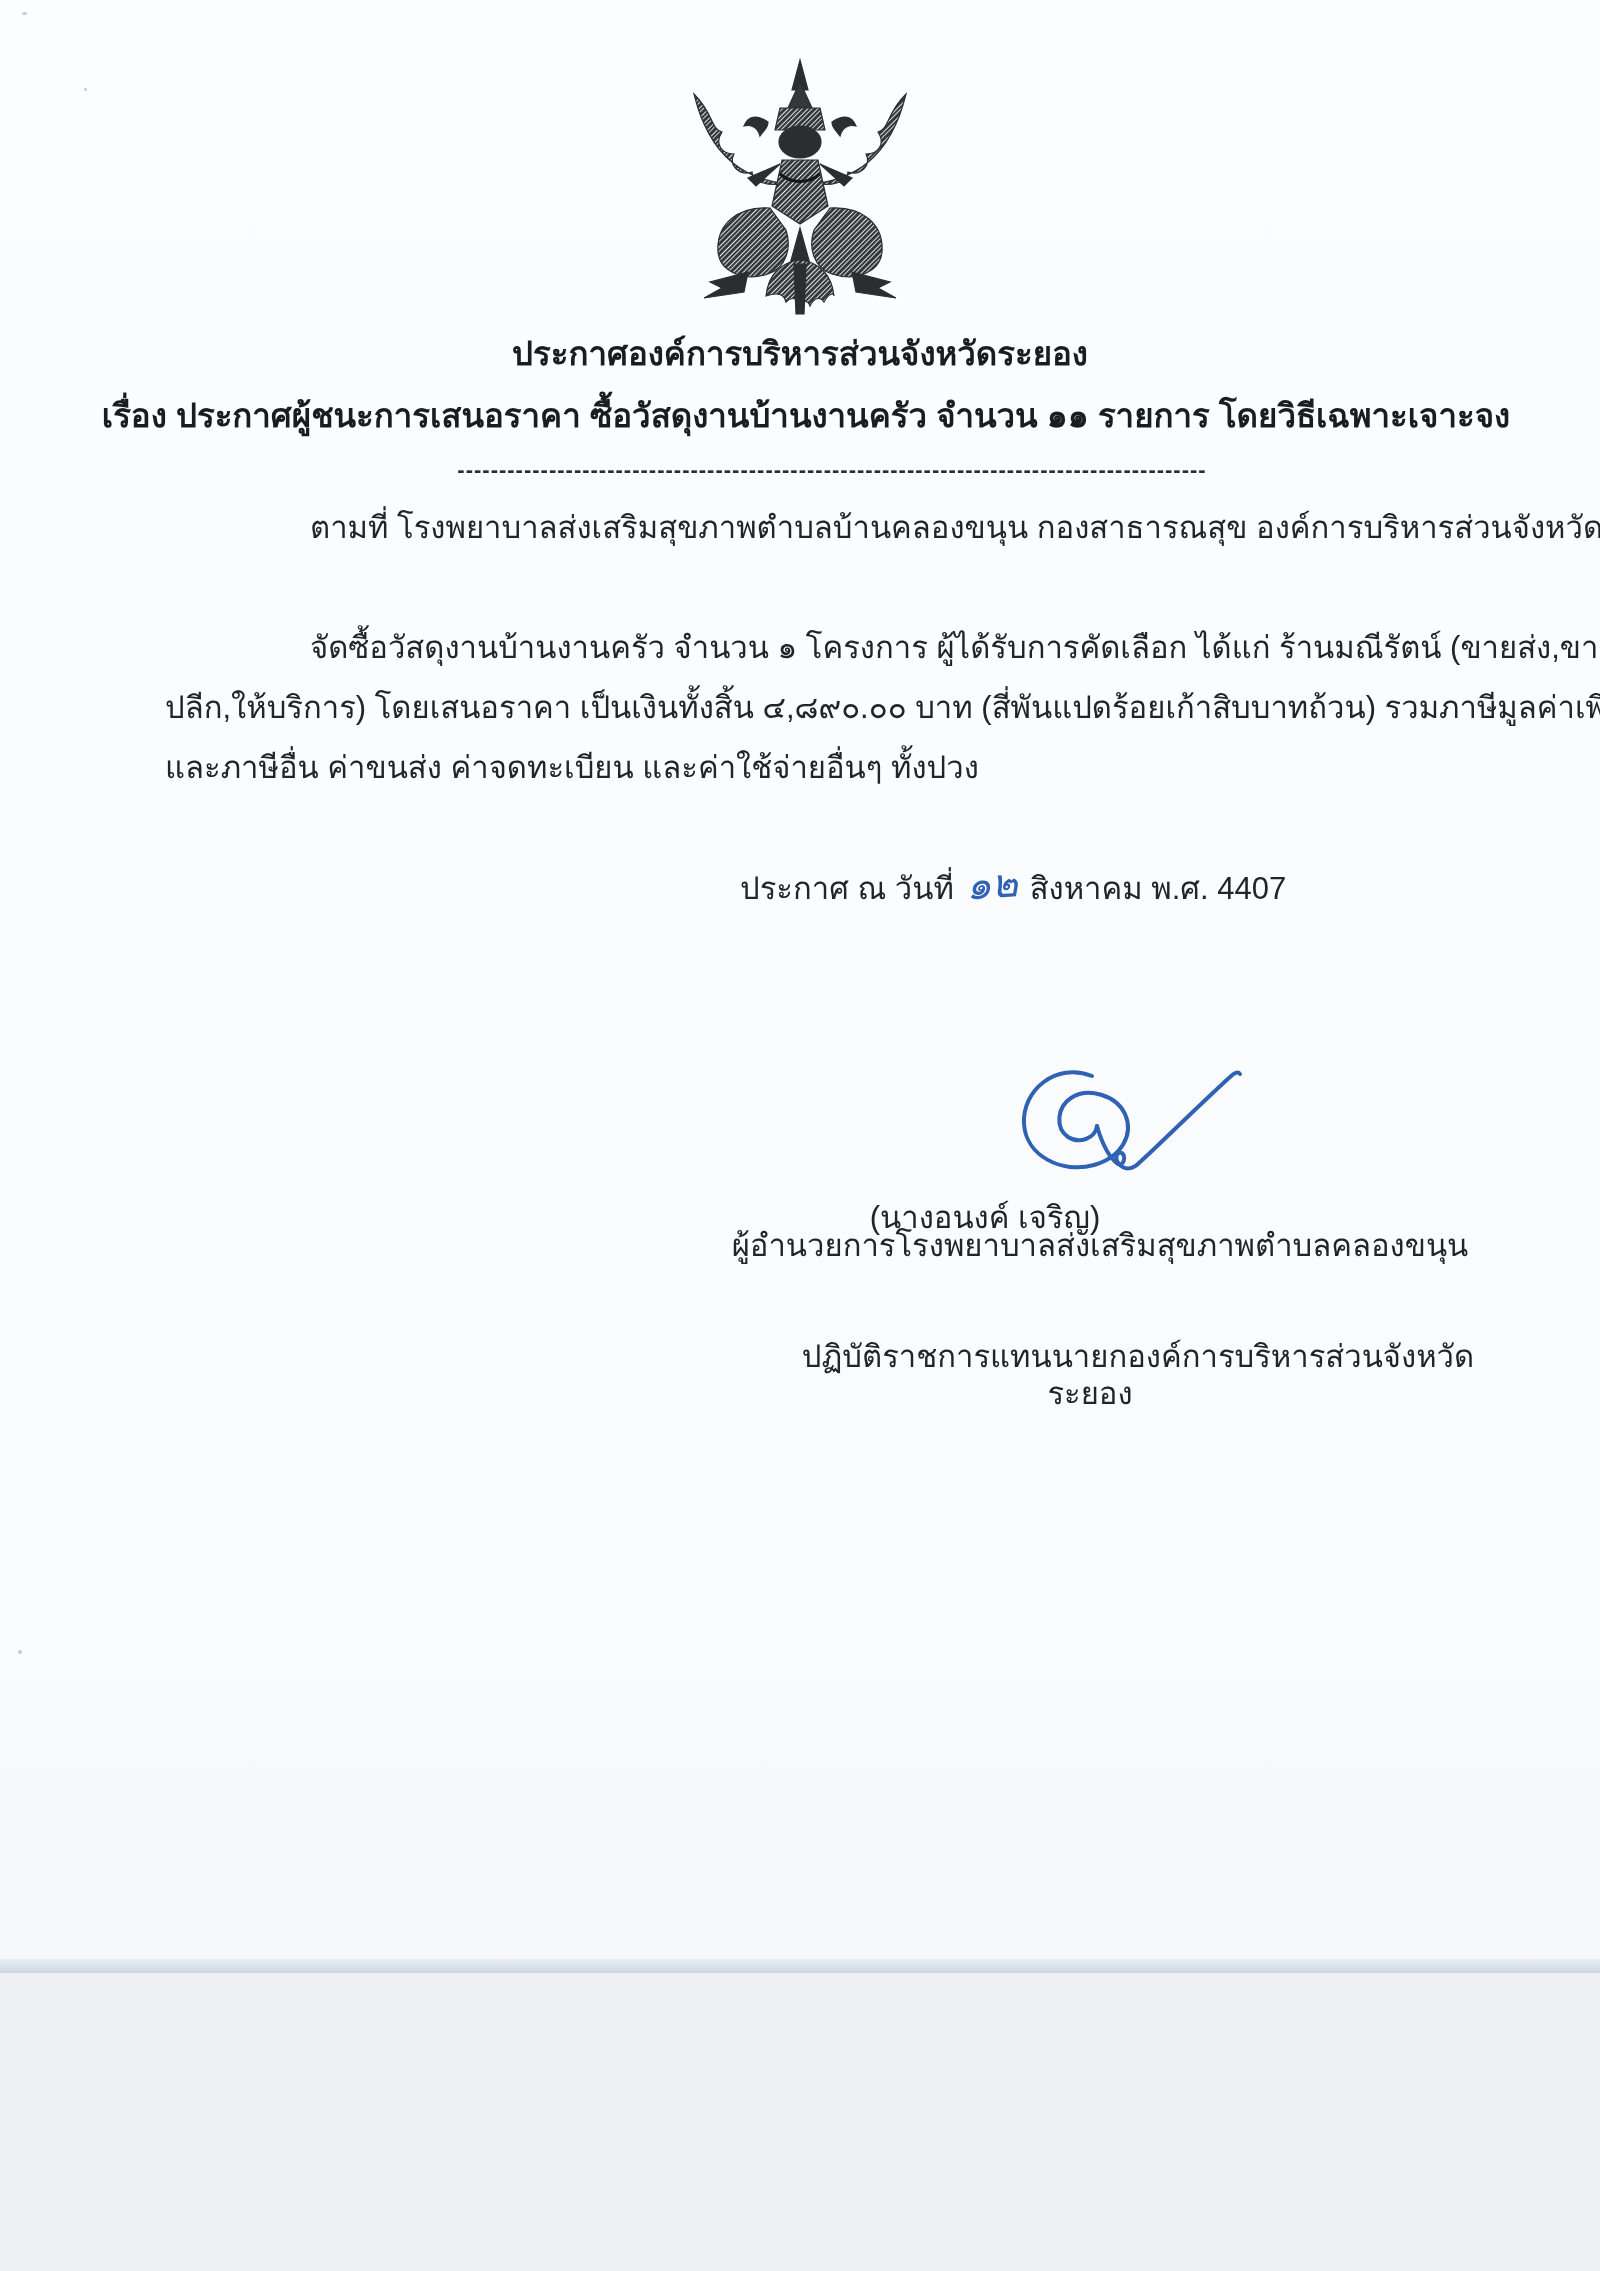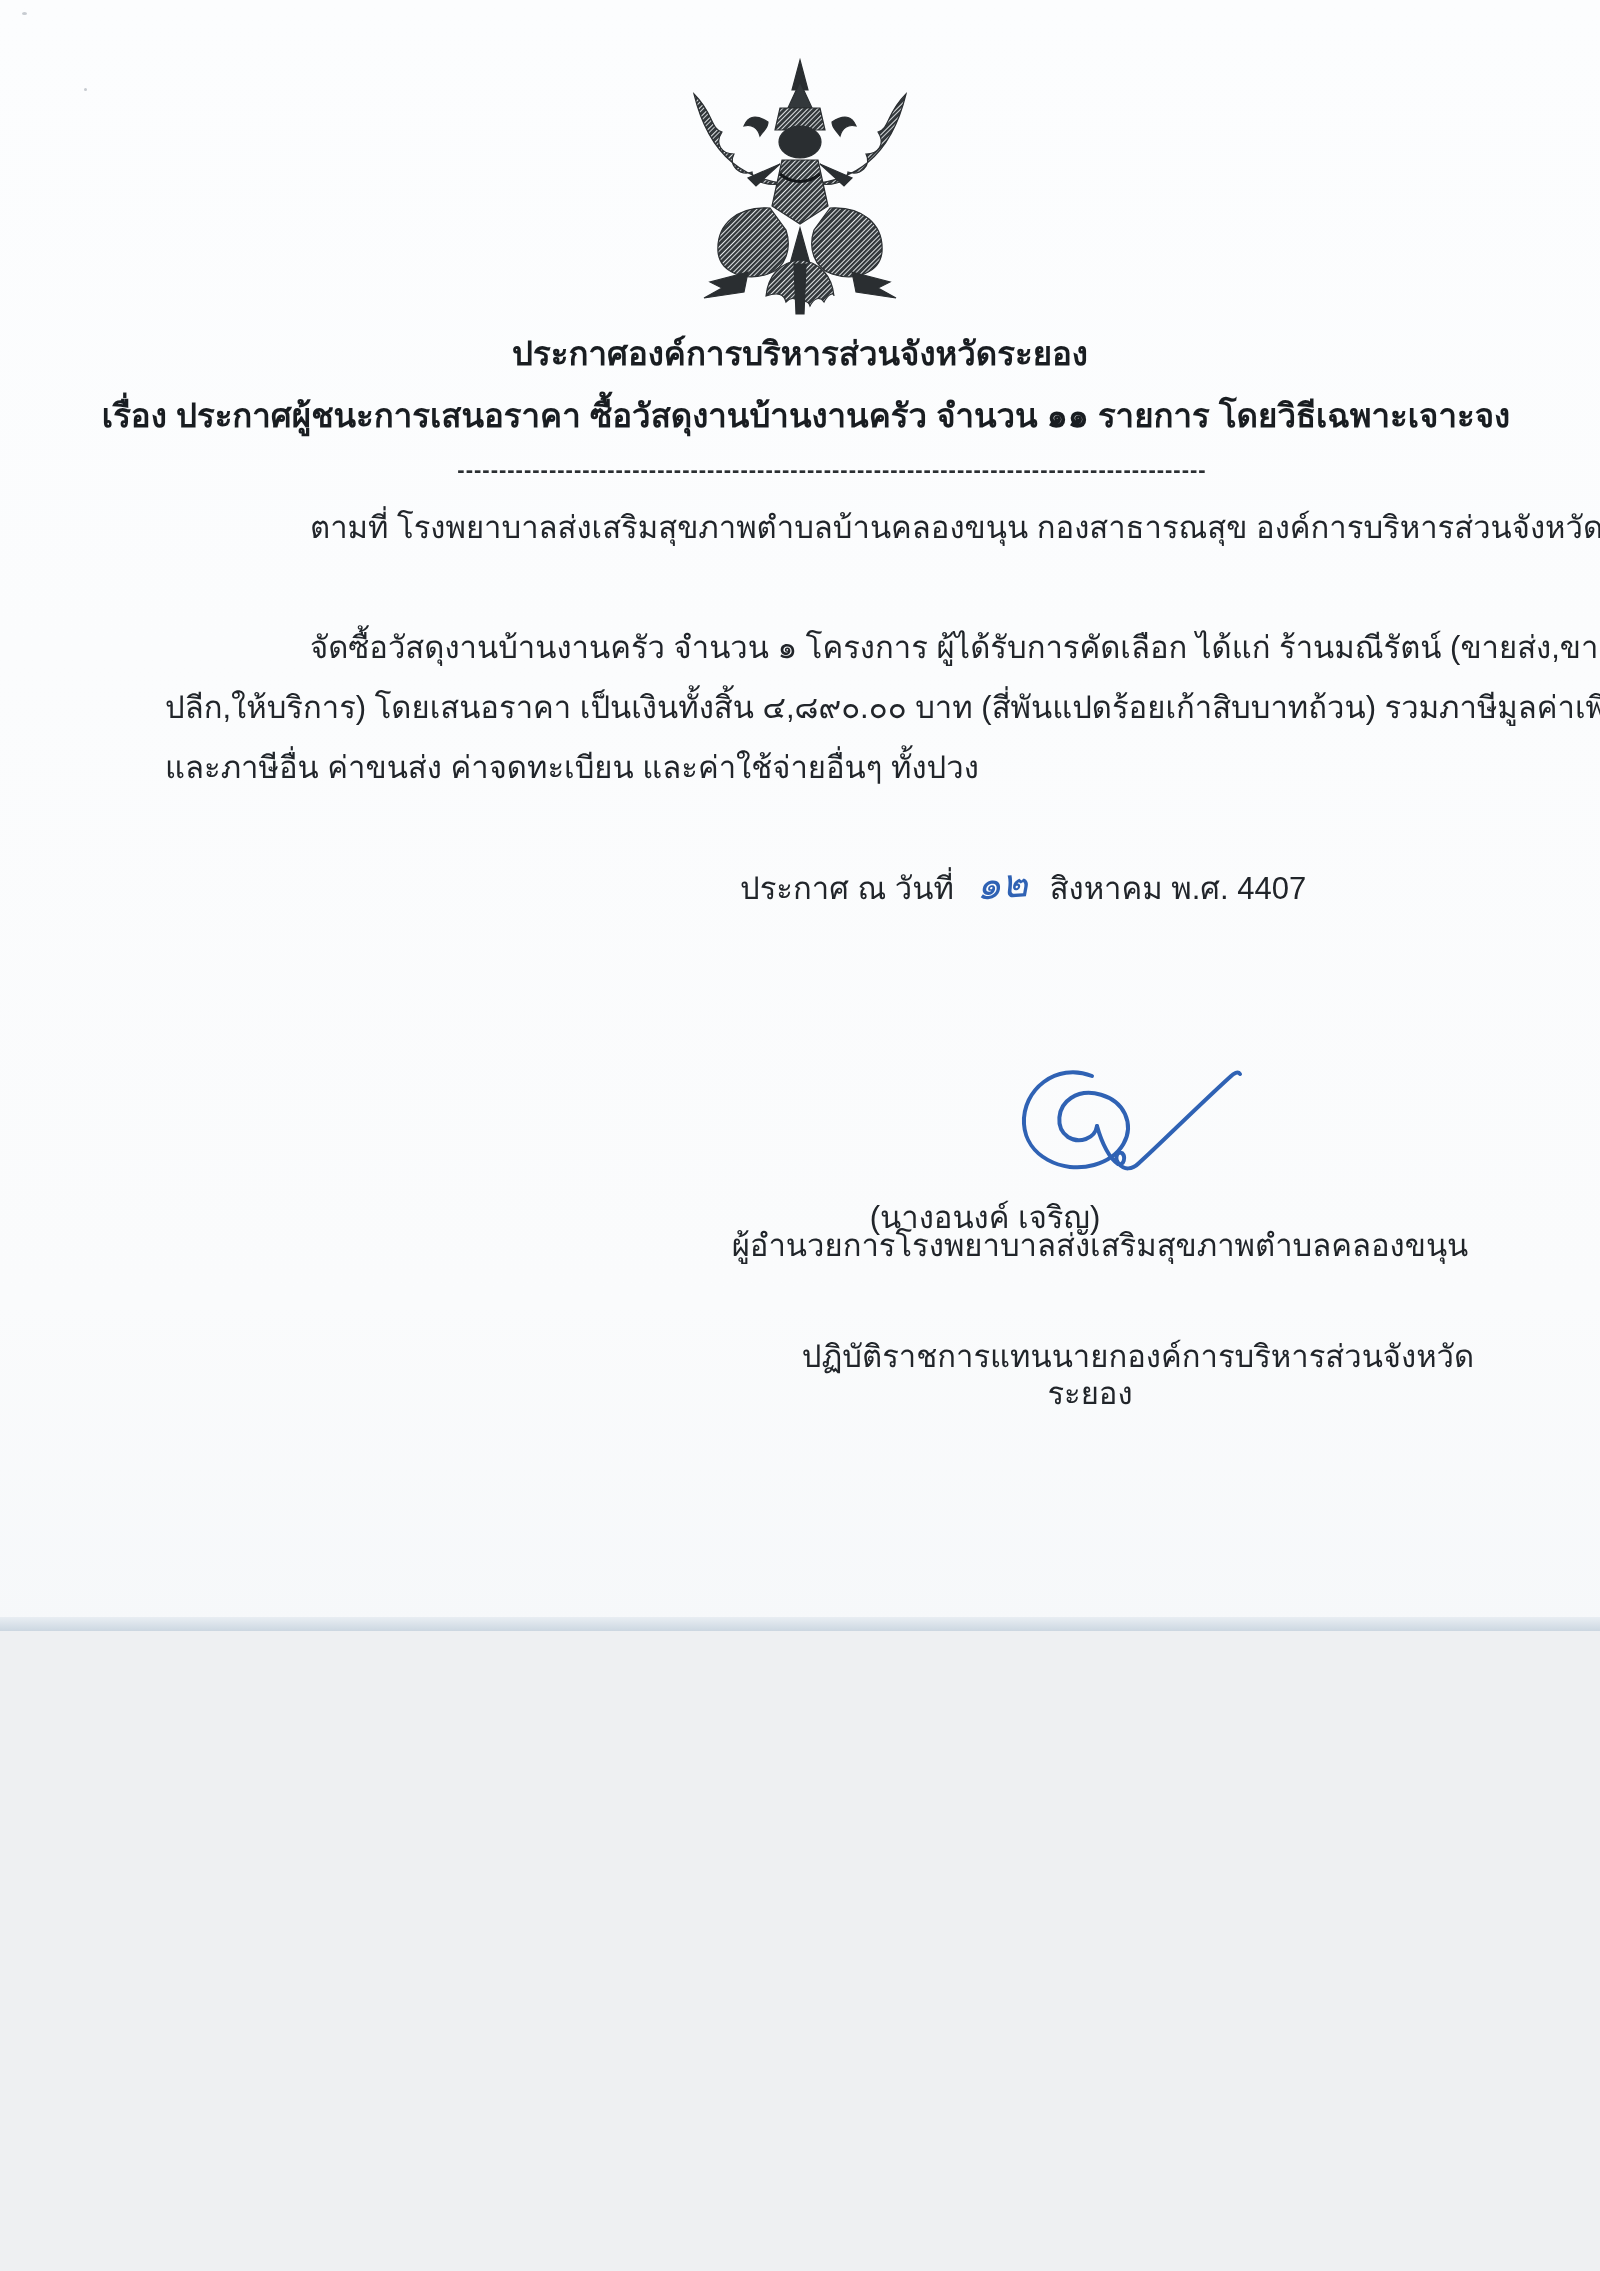--- a/index.html
+++ b/index.html
@@ -3,38 +3,38 @@
 <meta charset="utf-8">
 <style>
   html,body{margin:0;padding:0;}
   body{
     width:1600px;height:2271px;
     background:#eef0f2;
     font-family:"Liberation Sans","DejaVu Sans",sans-serif;
   }
   .page{
     position:relative;
-    width:1600px;height:1631px;
+    width:1600px;height:1973px;
     background:linear-gradient(180deg,#fcfdfe 0%,#fafbfc 80%,#f6f8fa 100%);
     overflow:hidden;
     color:#1f2326;
   }
   .bottom-edge{
     position:absolute;left:0;bottom:0;width:1600px;height:14px;
     background:linear-gradient(180deg,#e9eef3 0%,#ccd7e1 100%);
   }
   .t{position:absolute;white-space:nowrap;font-size:31px;line-height:40px;color:#21252a;}
   .title{font-weight:700;font-size:33px;color:#191d21;transform:translateX(-50%);}
   .center{transform:translateX(-50%);}
   .separator{
     font-size:22px;letter-spacing:1px;font-weight:700;color:#2a2e31;
     transform:translateX(-50%);
   }
   .emblem{position:absolute;}
-  .date-line{display:flex;align-items:flex-start;gap:22px;justify-content:center;}
+  .date-line{display:flex;align-items:flex-start;gap:12px;justify-content:center;}
   .handwritten-day{
     color:#2f62b4;
     font-family:"DejaVu Serif",serif;
     font-style:italic;
     font-size:40px;line-height:36px;
     transform:rotate(-4deg) translateY(-3px);
     display:inline-block;
   }
   .signature-svg{position:absolute;}
   .noise-dot{position:absolute;background:#9aa3ab;border-radius:50%;opacity:.55;}

